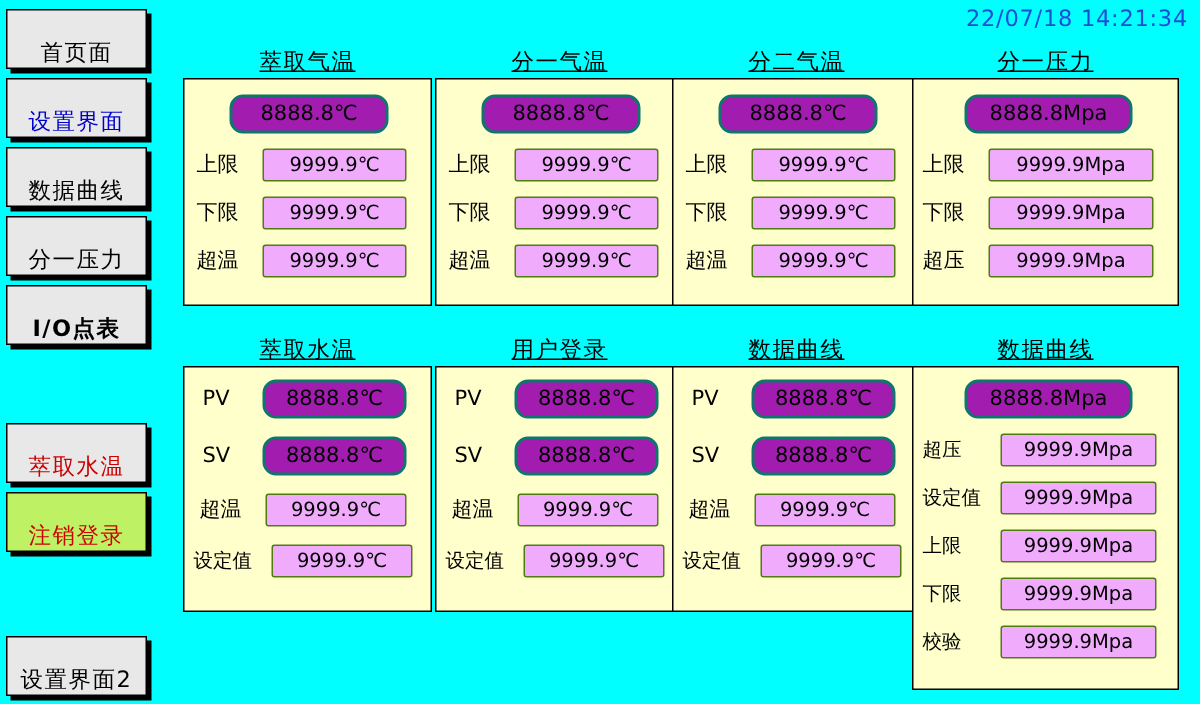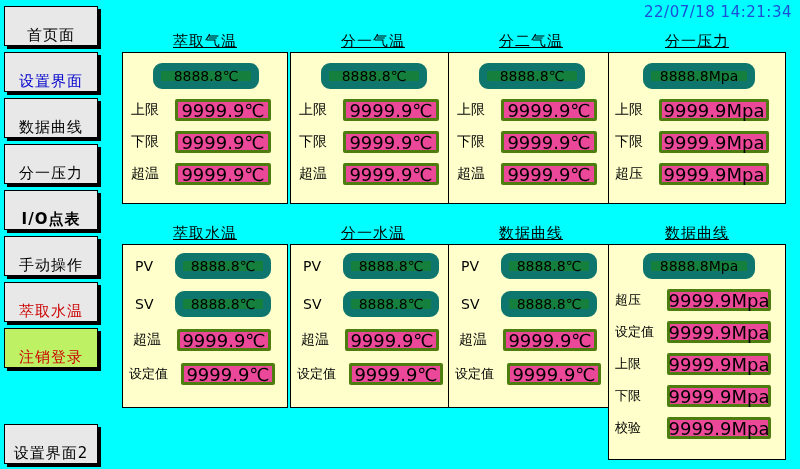--- a/index.html
+++ b/index.html
@@ -67,34 +67,34 @@
     font-size: 15px;
     color: #000;
     text-align: center;
     letter-spacing: 1px;
     text-decoration: underline;
     white-space: nowrap;
   }
 
   
   .valbox {
-    background: #ec4899;
-    border: 3px solid #4d7c0f;
-    color: #000;
-    font-size: 18px;
+    background: #f0abfc;
+    border: 1px solid #4d7c0f;
+    color: #000;
+    font-size: 13px;
     display: flex;
     align-items: center;
     justify-content: center;
     box-sizing: border-box;
     font-family: "DejaVu Sans", sans-serif;
   }
   .valbox.big {
-    border: 8px solid #0f766e;
+    border: 2px solid #0f766e;
     border-radius: 9px;
-    background: #15803d;
+    background: #a21caf;
     font-size: 14px;
   }
   .valbox.plain {
     border-radius: 2px;
   }
   .rowlabel {
     font-size: 14px;
     color: #000;
     display: flex;
     align-items: center;
@@ -132,23 +132,20 @@
     </div>
   <div class="side-btn selected" style="top:52px;">
       <span>设置界面</span>
     </div>
   <div class="side-btn" style="top:144px;">
       <span>分一压力</span>
     </div>
   <div class="side-btn" style="top:190px;font-weight:bold;">
       <span>I/O点表</span>
     </div>
-  <div class="side-btn" style="top:236px;">
-      <span>手动操作</span>
-    </div>
   <div class="side-btn login" style="top:282px;">
       <span>萃取水温</span>
     </div>
   <div class="side-btn logout" style="top:328px;">
       <span>注销登录</span>
     </div>
   <div class="side-btn bottom" style="top:424px;">
       <span>设置界面2</span>
     </div>
 </div>
@@ -234,21 +231,21 @@
   <div class="row" style="left:10px; top:84px;">
     <span class="rowlabel" style="width:44px; justify-content:flex-start;">超温</span>
     <span class="valbox plain" style="width:94px; height:22px;">9999.9℃</span>
   </div>
   <div class="row" style="left:6px; top:118px;">
     <span class="rowlabel" style="width:52px; justify-content:flex-start; font-size:13px;">设定值</span>
     <span class="valbox plain" style="width:94px; height:22px;">9999.9℃</span>
   </div>
 </div>
 
-<div class="panel-title" style="left:290px; top:224px; width:166px;">分一水温</div>
+<div class="panel-title" style="left:290px; top:224px; width:166px;">用户登录</div>
 <div class="panel" style="left:290px; top:244px; width:166px; height:164px;">
   <div class="row" style="left:12px; top:8px;">
     <span class="rowlabel" style="width:40px; justify-content:flex-start;">PV</span>
     <span class="valbox big" style="width:96px; height:26px;">8888.8℃</span>
   </div>
   <div class="row" style="left:12px; top:46px;">
     <span class="rowlabel" style="width:40px; justify-content:flex-start;">SV</span>
     <span class="valbox big" style="width:96px; height:26px;">8888.8℃</span>
   </div>
   <div class="row" style="left:10px; top:84px;">

